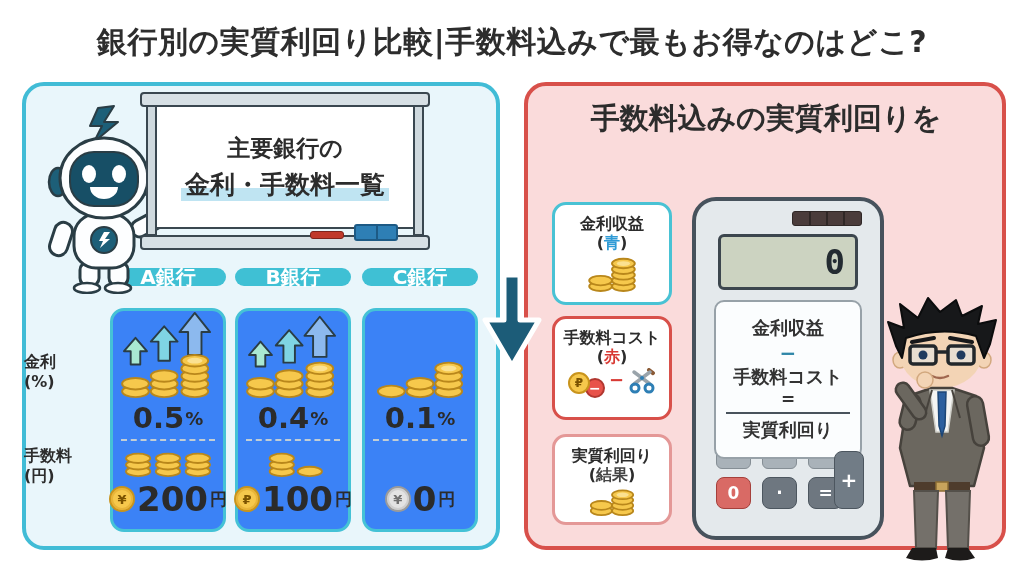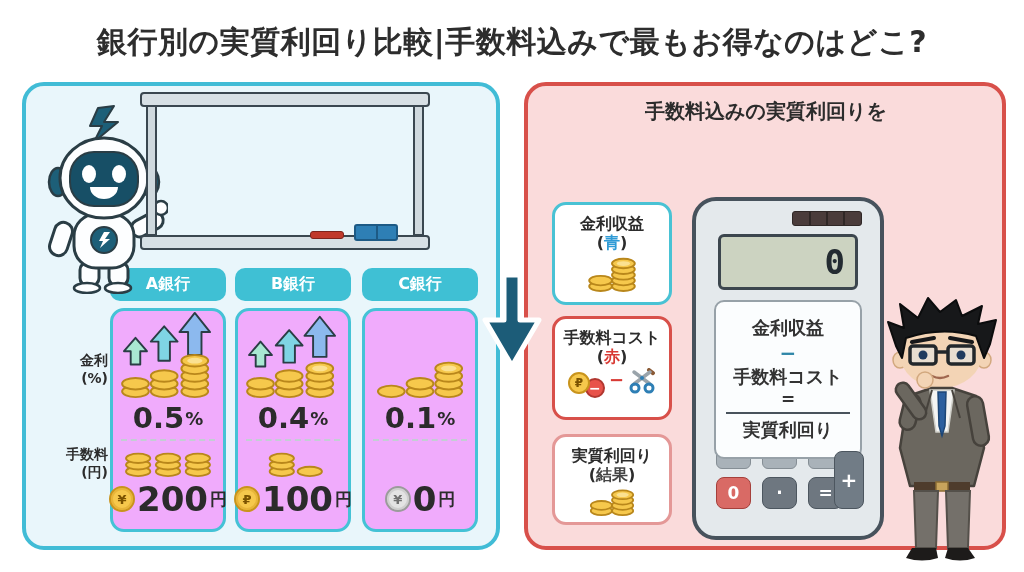--- a/index.html
+++ b/index.html
@@ -36,56 +36,56 @@
   .wb-line1 { font-size:23px; font-weight:800; color:#2c2c2c; }
   .wb-line2 { font-size:25px; font-weight:800; color:#2c2c2c; background:linear-gradient(transparent 62%, #bfe4f2 62%); padding:0 4px; }
   .wb-marker { position:absolute; left:170px; bottom:11px; width:34px; height:8px; background:#c0392b; border:1.5px solid #7e241c; border-radius:3px; z-index:4; }
   .wb-eraser { position:absolute; left:214px; bottom:9px; width:44px; height:17px; background:#2e7fb5; border:2px solid #1d5a85; border-radius:3px; z-index:4; }
   .wb-eraser::after { content:""; position:absolute; left:50%; top:0; width:2px; height:100%; background:#1d5a85; }
 
   
   .robot { position:absolute; left:42px; top:104px; width:126px; height:190px; z-index:2; }
 
   
-  .row-label { position:absolute; width:84px; text-align:right; font-weight:800; color:#2c2c2c; font-size:14px; line-height:1.25; }
+  .row-label { position:absolute; width:84px; text-align:left; font-weight:800; color:#2c2c2c; font-size:16px; line-height:1.25; }
   .row-label-rate { left:24px; top:352px; }
   .row-label-fee  { left:24px; top:446px; }
 
   
   .bank-col { position:absolute; top:268px; width:116px; height:264px; }
   .bank-a { left:110px; } .bank-b { left:235px; } .bank-c { left:362px; }
   .bank-header {
-    position:absolute; left:0; top:0; width:116px; height:33px;
-    background:#3fc0d4; border-radius:10px; color:#ffffff; font-weight:800; font-size:16px;
+    position:absolute; left:0; top:0; width:116px; height:18px;
+    background:#3fc0d4; border-radius:10px; color:#ffffff; font-weight:800; font-size:20px;
     display:flex; align-items:center; justify-content:center;
   }
   .bank-body {
     position:absolute; left:0; top:40px; width:116px; height:224px;
-    background:#f0abfc; border:3px solid #45c2d6; border-radius:14px;
+    background:#3b82f6; border:3px solid #45c2d6; border-radius:14px;
     display:flex; flex-direction:column; align-items:center;
   }
   .rate-icon-zone { height:88px; width:100%; display:flex; align-items:flex-end; justify-content:center; padding-top:6px; }
   .rate-line { height:38px; display:flex; align-items:center; }
   .rate-val  { font-size:29px; font-weight:800; color:#2b2b2b; }
   .rate-unit { font-size:18px; font-weight:800; color:#2b2b2b; margin-left:1px; }
   .dash-sep { width:86%; border-top:2px dashed #c3ced4; margin:2px 0 4px 0; }
   .fee-icon-zone { height:32px; width:100%; display:flex; align-items:flex-end; justify-content:center; }
   .fee-line { height:40px; display:flex; align-items:center; gap:2px; margin-top:2px; }
   .fee-coin {
     display:inline-flex; align-items:center; justify-content:center;
     width:26px; height:26px; border-radius:50%; font-size:13px; font-weight:800;
   }
   .fee-coin-gold { background:#f6c84c; border:2.5px solid #c9941c; color:#7a5200; box-shadow:inset 0 0 0 2px #e8b53a; }
   .fee-coin-gray { background:#e3e3e3; border:2.5px solid #9b9b9b; color:#707070; box-shadow:inset 0 0 0 2px #cfcfcf; }
   .fee-val  { font-size:34px; font-weight:800; color:#2b2b2b; }
   .fee-unit { font-size:17px; font-weight:800; color:#2b2b2b; }
 
   
   .right-heading { position:absolute; left:540px; top:100px; width:452px; text-align:center; z-index:2; }
-  .rh-line { font-size:20px; font-weight:800; color:#2c2c2c; line-height:1.3;font-family:Liberation Mono, monospace; }
+  .rh-line { font-size:29px; font-weight:800; color:#2c2c2c; line-height:1.3; }
   .underline-pink { background:linear-gradient(transparent 74%, #f09390 74%); padding:0 8px; }
 
   
   .info-box { position:absolute; left:552px; width:120px; background:#ffffff; border-radius:14px; text-align:center; z-index:2; }
   .info-box-1 { top:202px; height:103px; border:3px solid #49c2d4; }
   .info-box-2 { top:316px; height:104px; border:3px solid #d8504a; }
   .info-box-3 { top:434px; height:91px;  border:3px solid #e49897; }
   .ib-title { font-size:16px; font-weight:800; color:#2c2c2c; margin-top:9px; line-height:1.2; }
   .ib-note  { font-size:16px; font-weight:800; color:#2c2c2c; line-height:1.2; }
   .note-blue { color:#2f9bd6; } .note-red { color:#d83a34; } .note-dark { color:#444444; }
@@ -158,20 +158,24 @@
 
   <div class="panel-right"></div>
 
   <svg class="down-arrow" viewBox="0 0 66 102">
     <polygon points="25,3 41,3 41,48 60,48 33,94 6,48 25,48" fill="#1c5c78" stroke="#ffffff" stroke-width="5" stroke-linejoin="round"></polygon>
   </svg>
 
   <div class="whiteboard">
     <div class="wb-railL"></div>
     <div class="wb-railR"></div>
+    <div class="wb-surface">
+      <div class="wb-line1">主要銀行の</div>
+      <div class="wb-line2">金利・手数料一覧</div>
+    </div>
     <div class="wb-topbar"></div>
     <div class="wb-botbar"></div>
     <div class="wb-marker"></div>
     <div class="wb-eraser"></div>
   </div>
 
   <svg class="robot" viewBox="0 0 126 190">
     <g stroke="#2a3d45" stroke-linejoin="round">
       <polygon points="56,4 72,2 62,18 76,18 52,38 60,22 48,22" fill="#1d5f78" stroke-width="2"></polygon>
       <rect x="10" y="118" width="18" height="34" rx="9" fill="#fdfeff" stroke-width="3" transform="rotate(18 19 135)"></rect>

